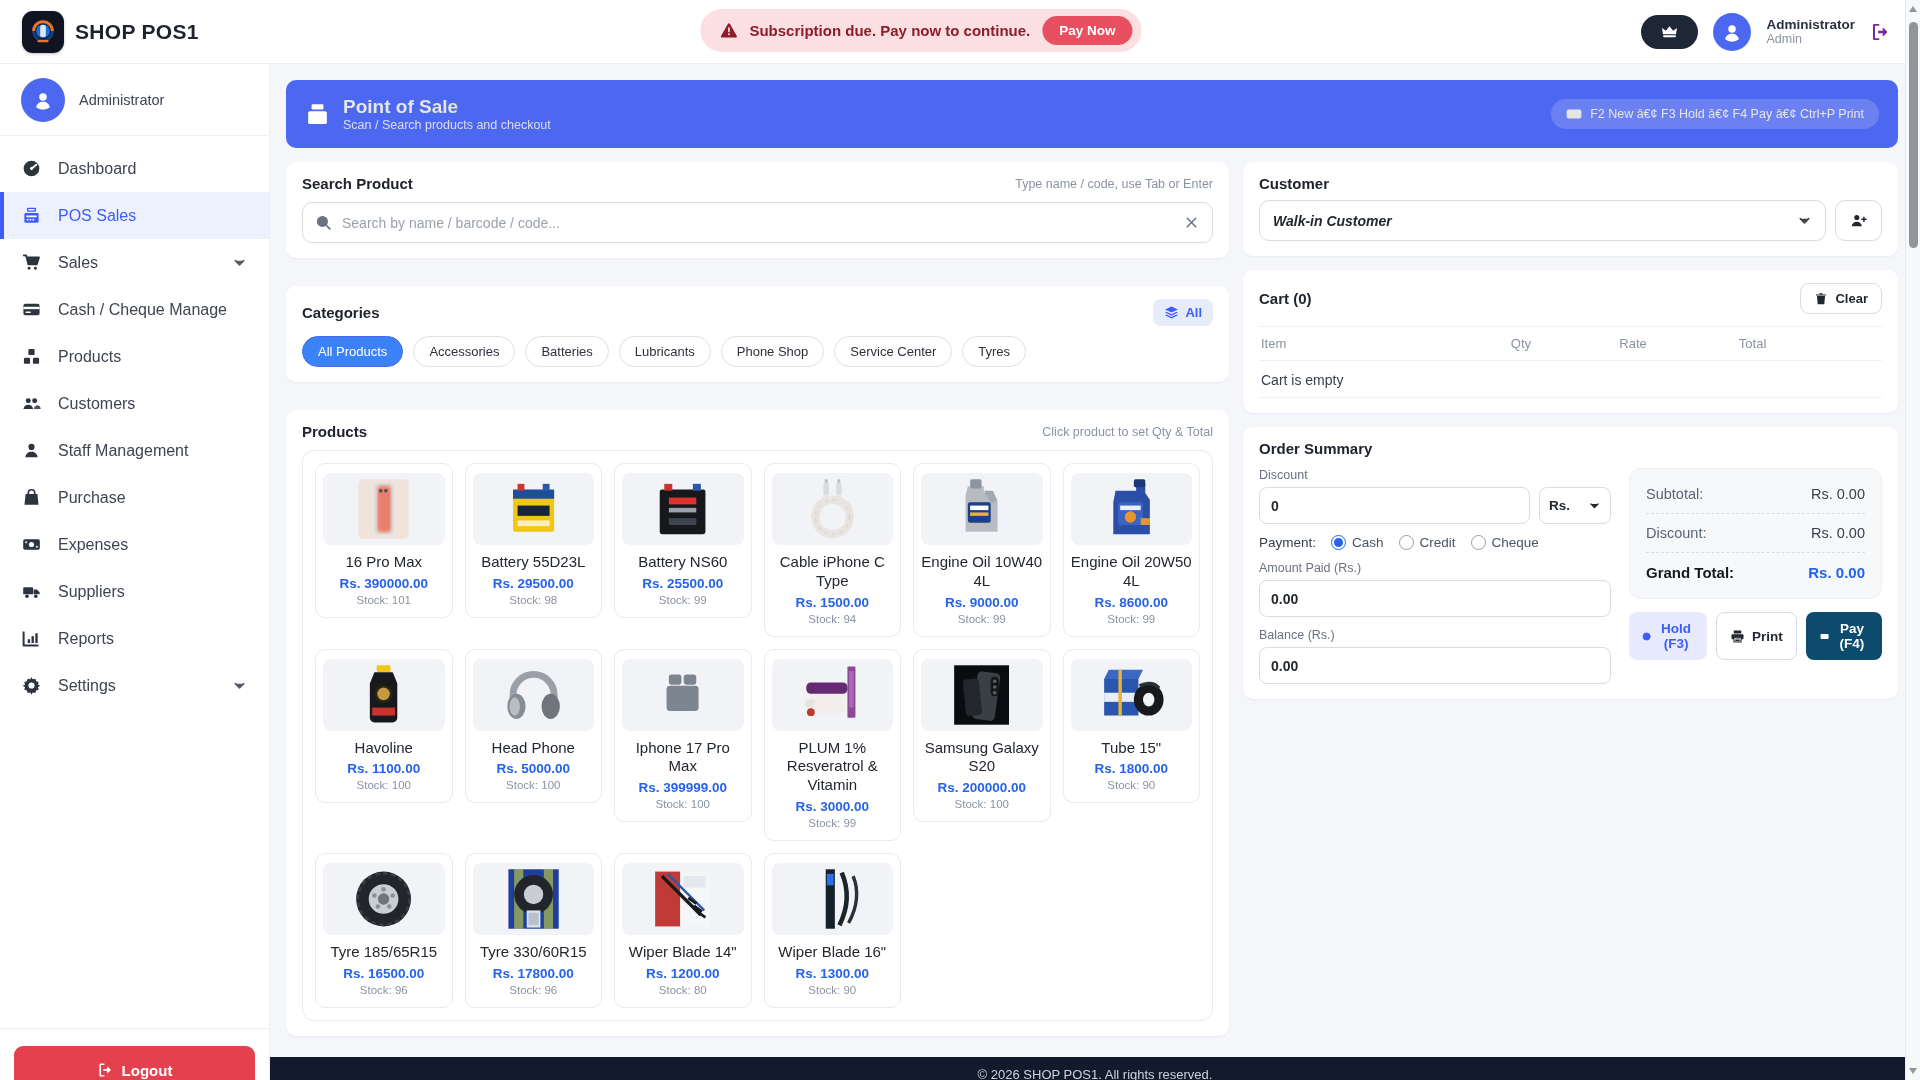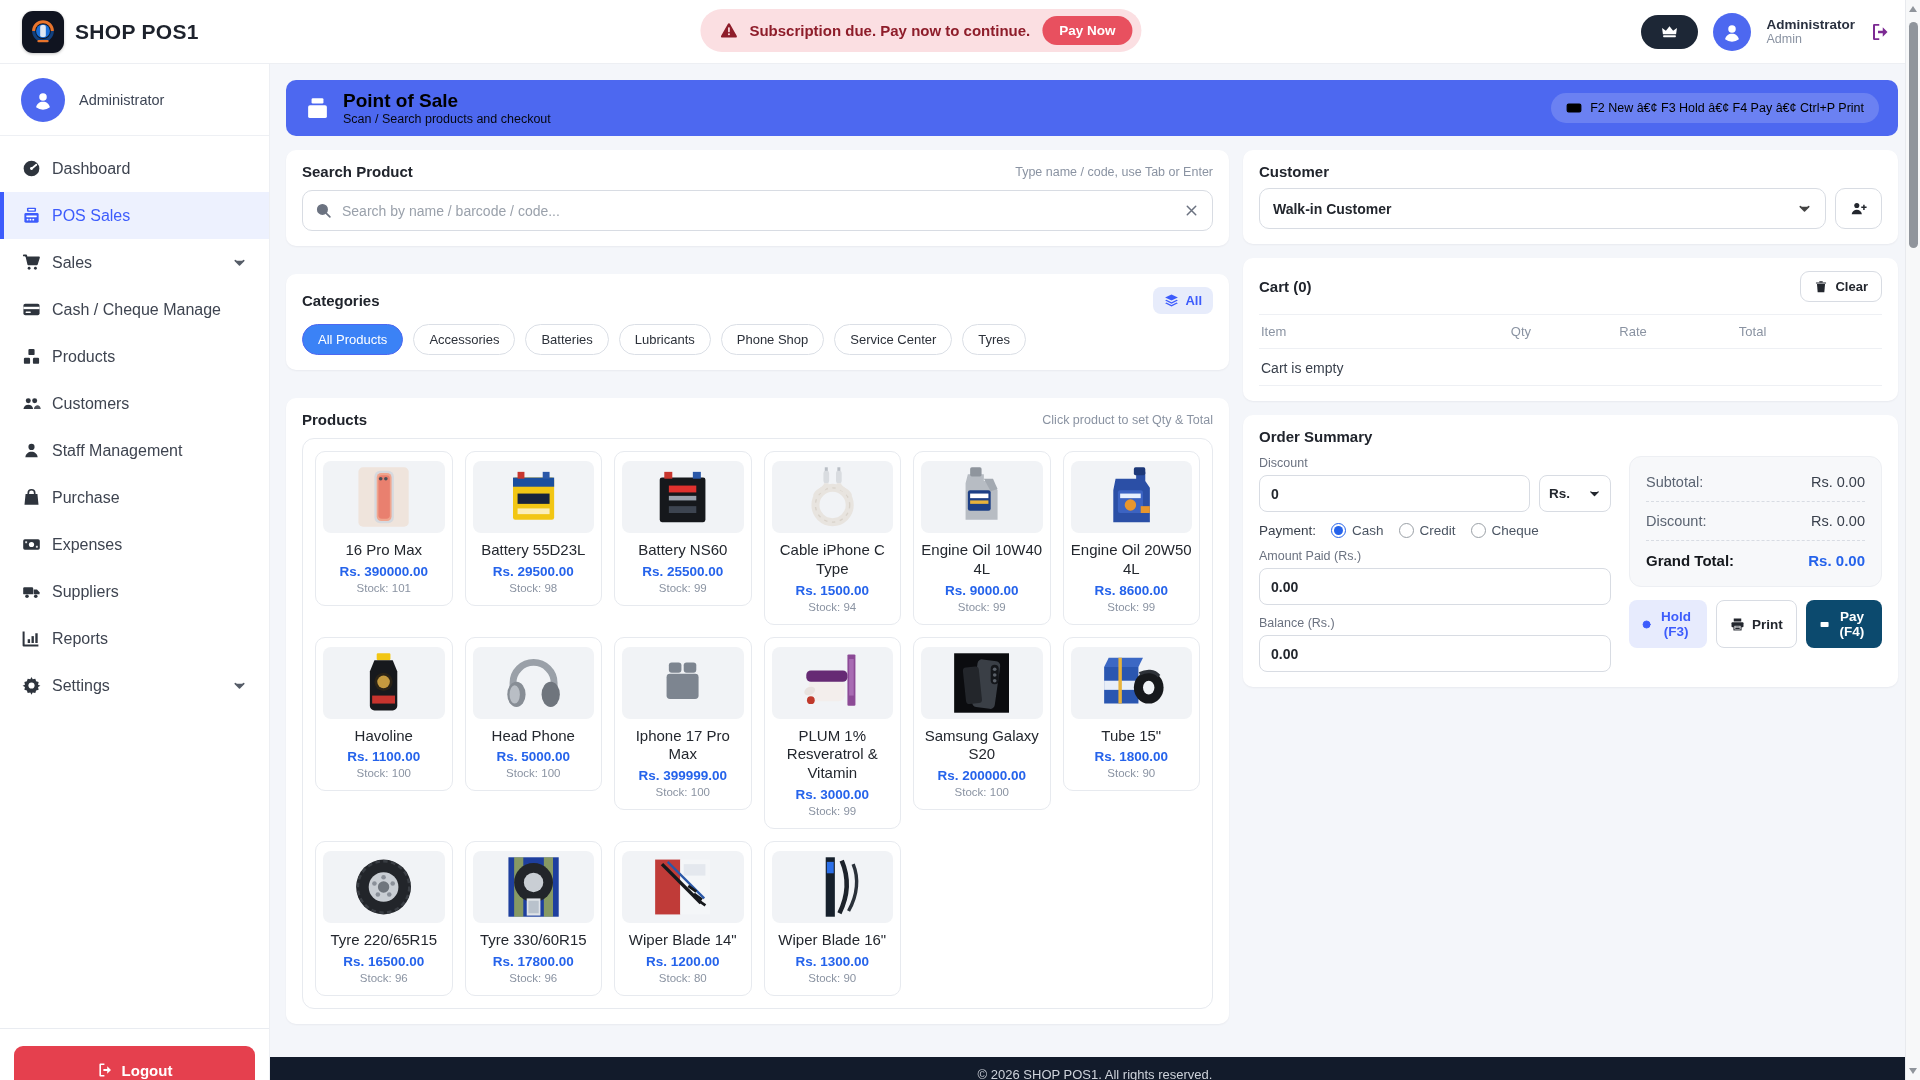--- a/index.html
+++ b/index.html
@@ -29,38 +29,38 @@
   .user-role { font-size:12.5px; color:#8a93a2; }
   .logout-top { width:20px; height:20px; color:#7c2a93; cursor:pointer; }
 
   
   .layout { display:flex; height:1016px; }
   .sidebar { width:270px; background:#fff; border-right:1px solid #edeff3; display:flex; flex-direction:column; overflow:hidden; }
   .profile { height:72px; display:flex; align-items:center; gap:14px; padding:0 21px; border-bottom:1px solid #eef0f4; }
   .profile .avatar { width:44px; height:44px; }
   .profile-name { font-size:14.5px; color:#3d4555; }
   .nav { padding:9px 0 0; }
-  .nav-item { height:47px; display:flex; align-items:center; gap:11px; padding:0 22px; font-size:16px; color:#3e4450; cursor:pointer; position:relative; }
+  .nav-item { height:47px; display:flex; align-items:center; gap:17px; padding:0 22px; font-size:16px; color:#3e4450; cursor:pointer; position:relative; }
   .nav-item .nicon { width:19px; height:19px; color:#2e343d; flex:0 0 19px; }
   .nav-item .chev { width:15px; height:15px; margin-left:auto; color:#565d68; }
   .nav-item.active { background:#edf1fe; color:#3d5cfc; }
   .nav-item.active::before { content:""; position:absolute; left:0; top:0; bottom:0; width:4px; background:#3d5cfc; }
   .nav-item.active .nicon { color:#3d5cfc; }
   .side-spacer { flex:1; }
   .side-foot { border-top:1px solid #e9ecf1; padding:17px 14px 0; }
   .logout-btn { width:100%; height:48px; background:#e5404e; border:none; border-radius:9px; color:#fff; font-size:15px; font-weight:bold; font-family:inherit; display:flex; align-items:center; justify-content:center; gap:9px; cursor:pointer; margin-bottom:-14px; }
   .logout-btn .ic { width:16px; height:16px; }
 
   .content-col { flex:1; display:flex; flex-direction:column; background:#f4f6fa; }
   .content { flex:1; padding:16px 22px 0 16px; overflow:hidden; }
   .footer { height:23px; background:#121b2b; display:flex; justify-content:center; overflow:hidden; }
   .footer span { color:#cdd2da; font-size:13px; padding-top:10px; }
 
   
-  .hero { height:56px; background:#4d68f0; border-radius:10px; display:flex; align-items:center; padding:8px 19px; color:#000000; margin-bottom:14px; }
+  .hero { height:68px; background:#4d68f0; border-radius:10px; display:flex; align-items:center; padding:8px 19px; color:#e5e5e5; margin-bottom:14px; }
   .hero-icon { width:25px; height:25px; margin-right:13px; color:#fff; }
   .hero-title { font-size:19px; font-weight:bold; line-height:1.15; }
   .hero-sub { font-size:12.5px; opacity:.93; }
   .hero-badge { margin-left:auto; background:rgba(255,255,255,.17); border-radius:999px; padding:7px 15px; font-size:12.5px; display:flex; align-items:center; gap:8px; white-space:nowrap; }
   .hero-badge .ic { width:16px; height:16px; }
 
   .cols { display:flex; gap:14px; align-items:flex-start; }
   .left-col { width:943px; flex:0 0 943px; display:flex; flex-direction:column; gap:28px; }
   .right-col { flex:1; display:flex; flex-direction:column; gap:14px; }
   .card { background:#fff; border-radius:10px; box-shadow:0 1px 2px rgba(16,24,40,.05); padding:13px 16px 15px; }
@@ -87,21 +87,21 @@
   .pgrid { display:grid; grid-template-columns:repeat(6,1fr); gap:12px; align-items:start; }
   .pcard { border:1px solid #e7eaef; border-radius:10px; background:#fff; padding:9px 7px 11px; text-align:center; cursor:pointer; }
   .pimg { height:72px; border-radius:8px; background:#f1f3f6; display:flex; align-items:center; justify-content:center; margin-bottom:8px; overflow:hidden; }
   .pimg svg { height:64px; width:auto; }
   .pname { font-size:15px; font-weight:normal; color:#23272e; line-height:1.25; }
   .pprice { font-size:13.5px; font-weight:bold; color:#2563eb; margin:4px 0 3px; }
   .pstock { font-size:11.5px; color:#8a93a2; }
 
   
   .sel-row { display:flex; gap:9px; }
-  .select { flex:1; height:41px; border:1px solid #d8dce3; border-radius:10px; display:flex; align-items:center; padding:0 13px; font-size:14px; font-weight:bold; color:#23272e; cursor:pointer; background:#fff; }
+  .select { flex:1; height:41px; border:1px solid #d8dce3; border-radius:10px; display:flex; align-items:center; padding:0 13px; font-size:14px; font-weight:bold; color:#23272e; cursor:pointer; background:#fff;font-style:italic; }
   .select .chev { margin-left:auto; width:15px; height:15px; color:#444; }
   .sq-btn { width:47px; height:41px; border:1px solid #d8dce3; border-radius:10px; background:#fff; display:flex; align-items:center; justify-content:center; color:#23272e; cursor:pointer; }
   .sq-btn .ic { width:17px; height:17px; }
 
   .clear-btn { border:1px solid #d8dce3; background:#fff; border-radius:9px; padding:7px 13px; font-size:13px; font-weight:bold; color:#23272e; display:flex; align-items:center; gap:7px; cursor:pointer; font-family:inherit; }
   .clear-btn .ic { width:14px; height:14px; }
   .cart-table-head { display:grid; grid-template-columns:2.3fr 1fr 1.1fr 1.3fr; padding:9px 2px; border-bottom:1px solid #eef0f4; border-top:1px solid #eef0f4; margin-top:2px; }
   .cart-col { font-size:13px; color:#8a93a2; }
   .cart-empty { padding:11px 2px 9px; font-size:14px; color:#39404c; border-bottom:1px solid #eef0f4; }
 
@@ -671,21 +671,21 @@
                         <circle cx="32" cy="28" r="22.5" fill="none" stroke="#3a3e44" stroke-width="2.2" stroke-dasharray="4 3"></circle>
                         <circle cx="32" cy="28" r="13" fill="#c9ced4"></circle>
                         <circle cx="32" cy="28" r="5" fill="#6f757d"></circle>
                         <circle cx="32" cy="19.5" r="2" fill="#8a9099"></circle>
                         <circle cx="40" cy="25" r="2" fill="#8a9099"></circle>
                         <circle cx="37" cy="34.5" r="2" fill="#8a9099"></circle>
                         <circle cx="27" cy="34.5" r="2" fill="#8a9099"></circle>
                         <circle cx="24" cy="25" r="2" fill="#8a9099"></circle>
                       </svg>
                     </div>
-    <div class="pname">Tyre 220/65R15</div>
+    <div class="pname">Tyre 185/65R15</div>
     <div class="pprice">Rs. 16500.00</div>
     <div class="pstock">Stock: 96</div>
   </div>
 
   <div class="pcard">
     <div class="pimg">
                       <svg viewBox="0 0 64 56">
                         <rect x="10" y="2" width="44" height="52" fill="#1e3f9e"></rect>
                         <rect x="15" y="2" width="8" height="52" fill="#cdd63c" opacity=".6"></rect>
                         <rect x="41" y="2" width="8" height="52" fill="#cdd63c" opacity=".6"></rect>

